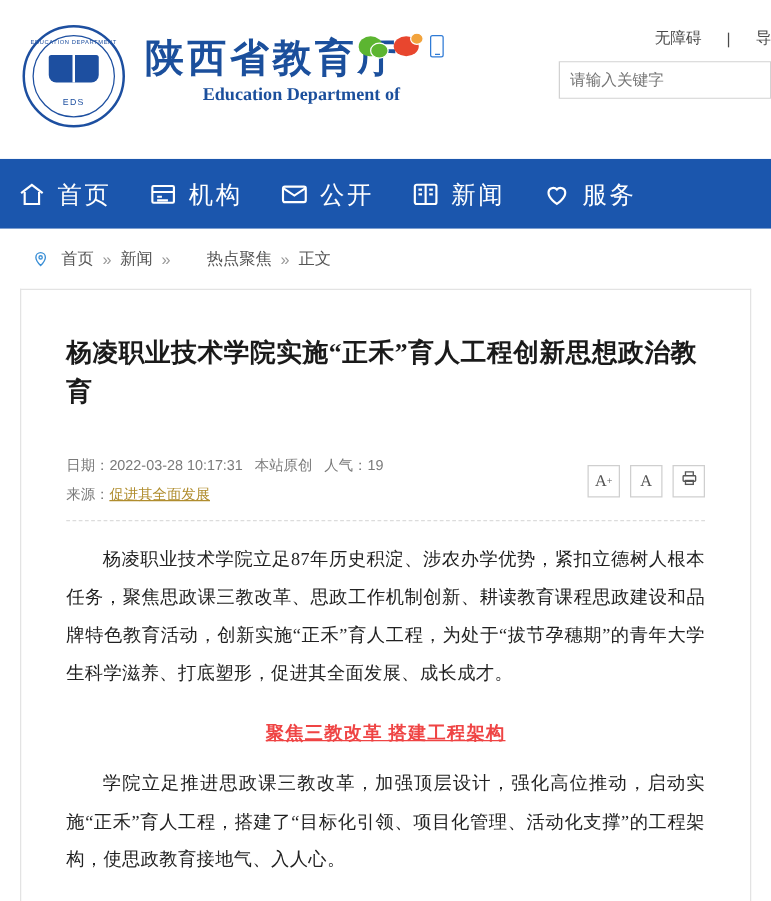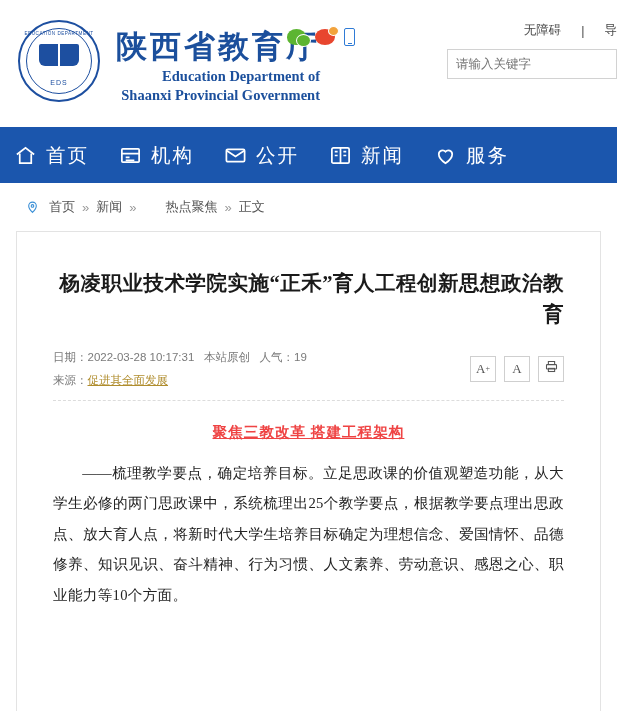--- a/index.html
+++ b/index.html
@@ -241,23 +241,23 @@
     background: #fff;
     min-height: 480px;
     padding: 26px 36px 10px 36px;
     position: relative;
   }
   .art-title {
     font-family: "Liberation Serif", serif;
     font-size: 20.5px;
     font-weight: bold;
     color: #1a1a1a;
-    text-align: right;
+    text-align: left;
     line-height: 1.5;
-    margin: 10px 0 16px 0;
+    margin: 10px 0 32px 0;
     letter-spacing: .5px;
   }
   .meta-row {
     display: flex;
     align-items: center;
     justify-content: space-between;
     border-top: 0;
     padding-bottom: 6px;
   }
   .meta-left { font-size: 11.5px; color: #7a7a7a; line-height: 2.0; }
@@ -316,21 +316,20 @@
 
     <div class="logo-wrap">
       <div class="emblem">
         <div class="emblem-arc">EDUCATION DEPARTMENT</div>
         <div class="emblem-book"></div>
         <div class="emblem-text">EDS</div>
       </div>
       <div class="titles">
         <div class="title-cn">陕西省教育厅</div>
         <div class="title-en1">Education Department of</div>
-        <div class="title-en2">Shaanxi Provincial Government</div>
       </div>
     </div>
 
     <div class="hdr-right">
       <div class="hdr-icons">
         <span class="ico-wechat"></span>
         <span class="ico-weibo"></span>
         <span class="ico-phone"></span>
       </div>
       <div class="hdr-links">
@@ -442,21 +441,23 @@
                 <rect x="4" y="9" width="16" height="7" rx="1"></rect>
                 <rect x="7" y="15" width="10" height="5"></rect>
             </svg>
           </span>
         </div>
       </div>
     </div>
 
     <div class="divider"></div>
 
+    <p class="para">杨凌职业技术学院立足87年历史积淀、涉农办学优势，紧扣立德树人根本任务，聚焦思政课三教改革、思政工作机制创新、耕读教育课程思政建设和品牌特色教育活动，创新实施“正禾”育人工程，为处于“拔节孕穗期”的青年大学生科学滋养、打底塑形，促进其全面发展、成长成才。</p>
 
     <div class="subhead">聚焦三教改革 搭建工程架构</div>
 
+    <p class="para">学院立足推进思政课三教改革，加强顶层设计，强化高位推动，启动实施“正禾”育人工程，搭建了“目标化引领、项目化管理、活动化支撑”的工程架构，使思政教育接地气、入人心。</p>
     <p class="para">——梳理教学要点，确定培养目标。立足思政课的价值观塑造功能，从大学生必修的两门思政课中，系统梳理出25个教学要点，根据教学要点理出思政点、放大育人点，将新时代大学生培养目标确定为理想信念、爱国情怀、品德修养、知识见识、奋斗精神、行为习惯、人文素养、劳动意识、感恩之心、职业能力等10个方面。</p>
 
   </div>
 
   <div class="vscroll"></div>
 </div>
 
 </body></html>

